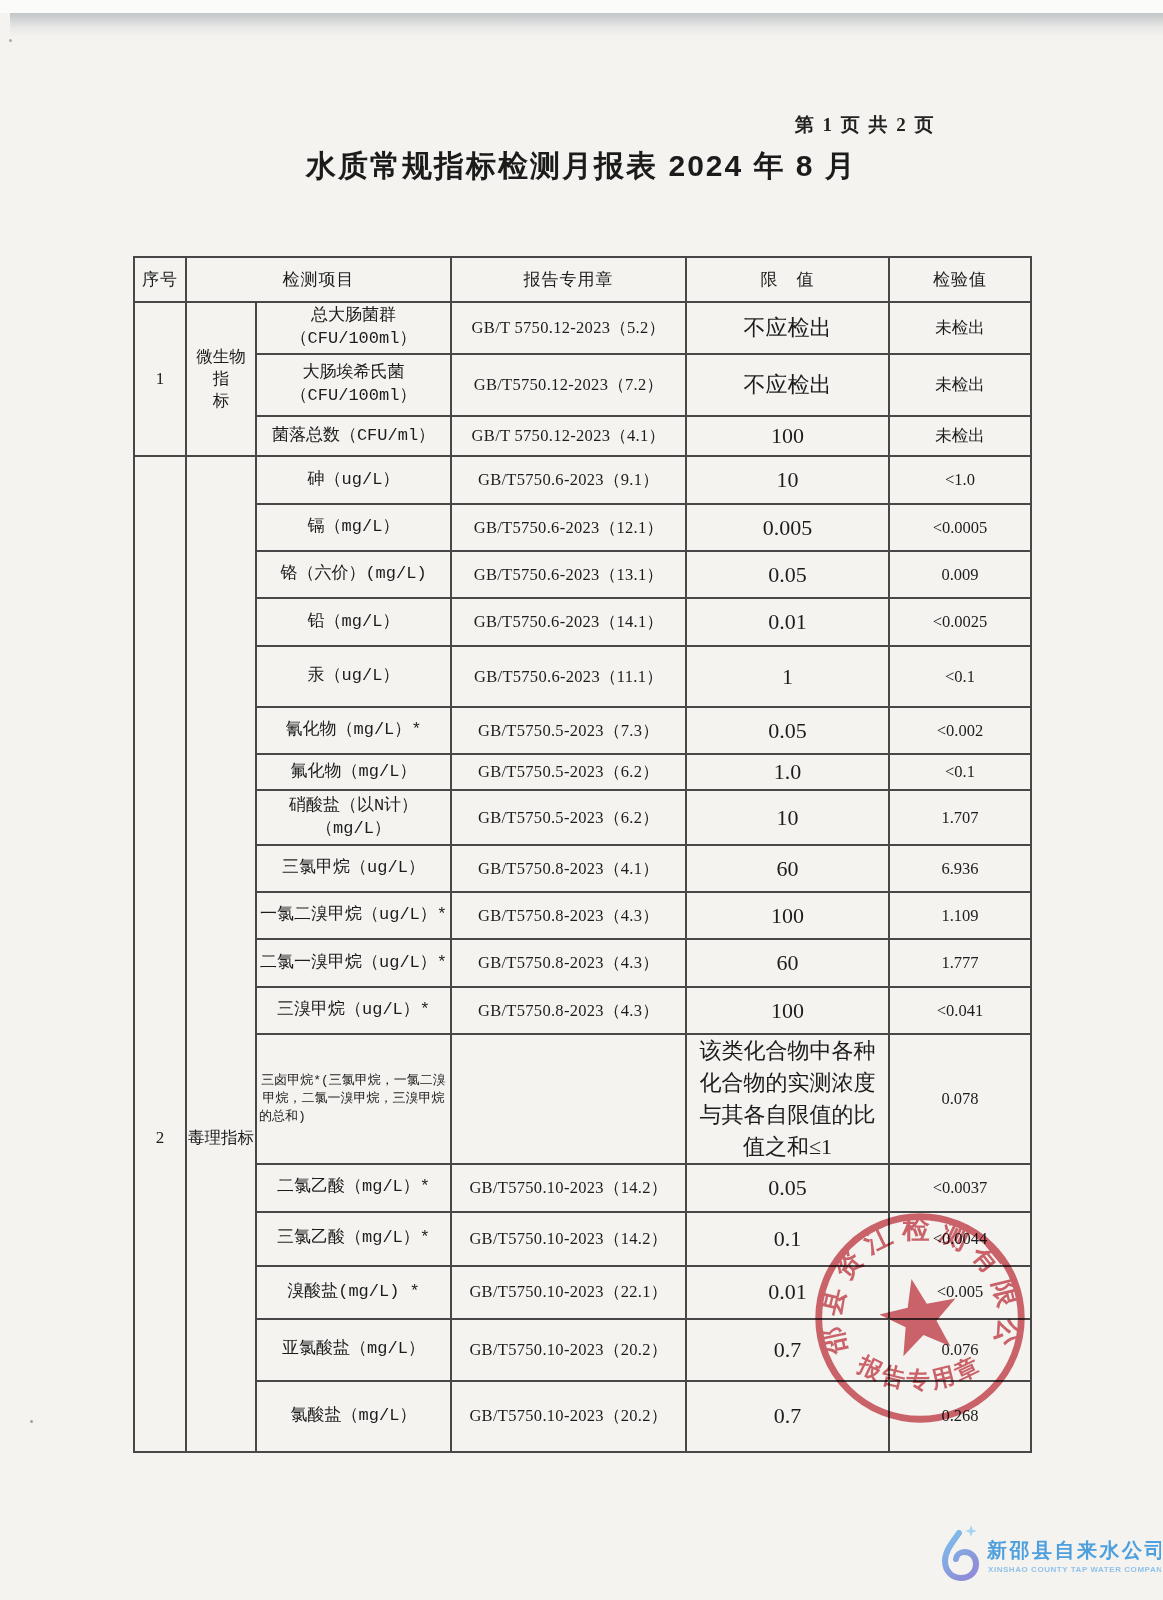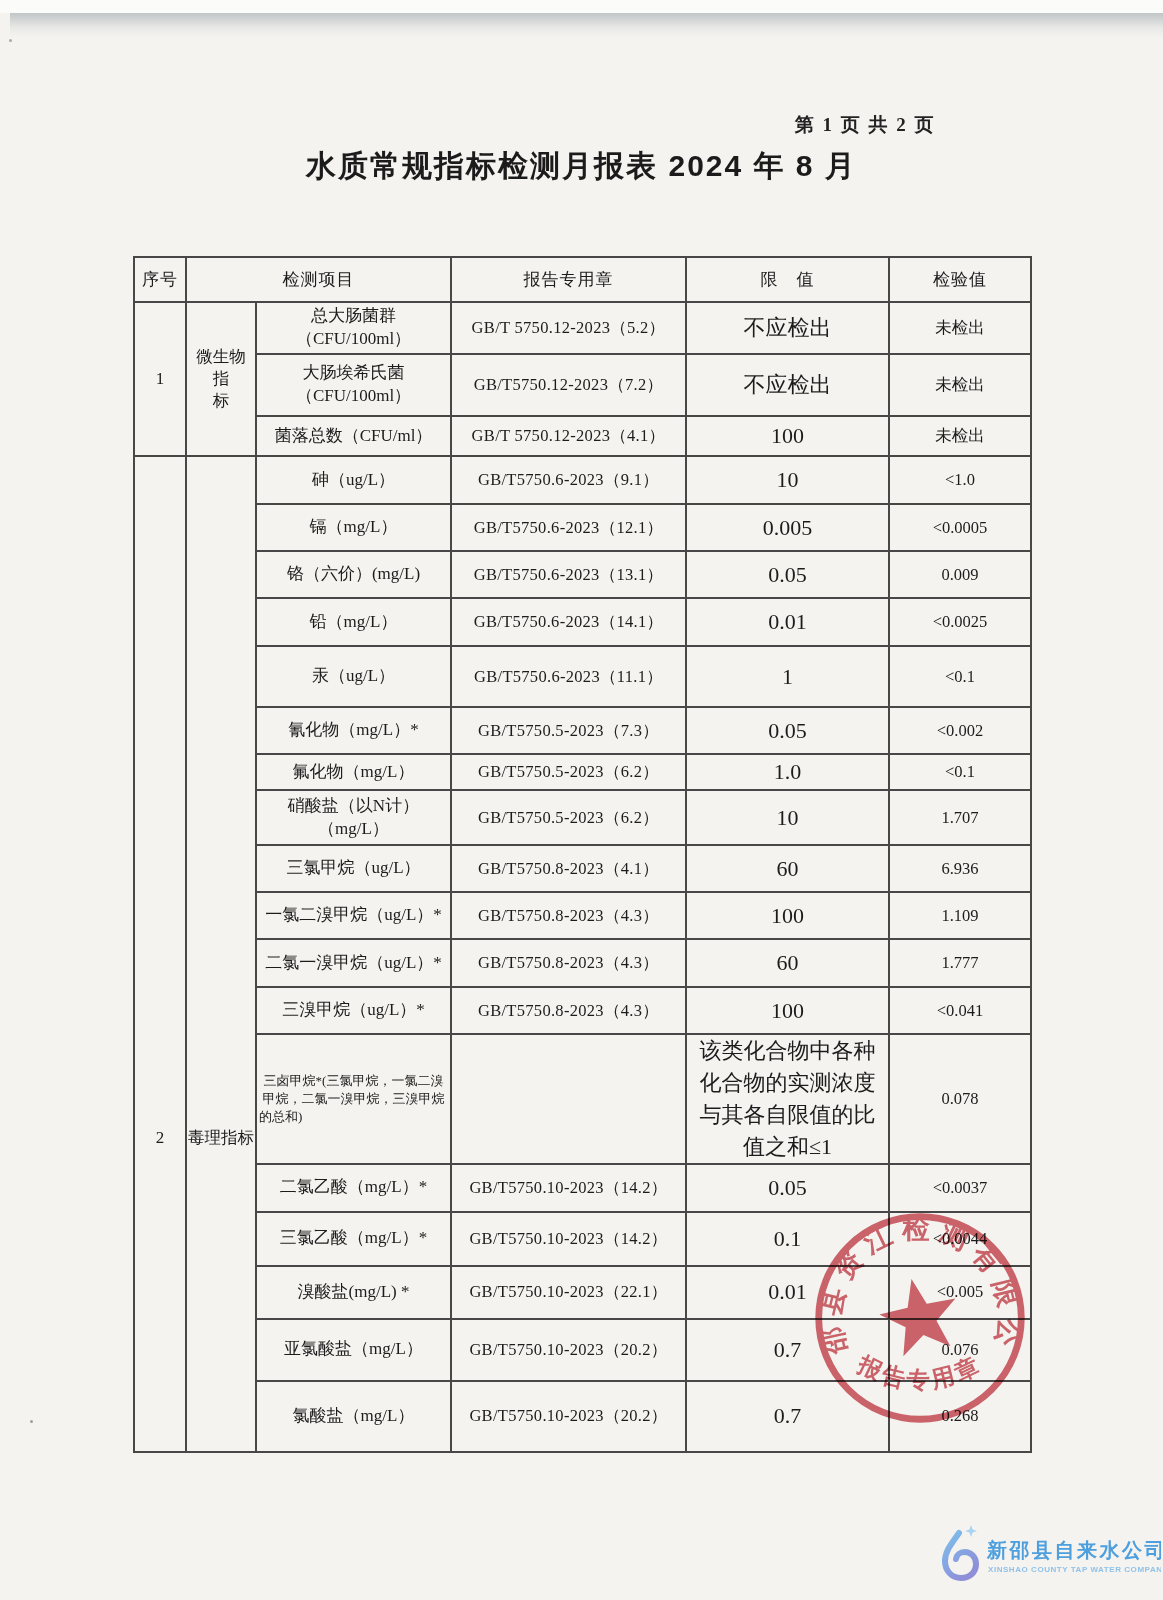--- a/index.html
+++ b/index.html
@@ -34,21 +34,21 @@
   table.report td,table.report th{
     border:2px solid #474747;padding:0 2px;text-align:center;vertical-align:middle;
     font-weight:normal;overflow:hidden;
   }
   thead th{
     font-family:"Liberation Sans","DejaVu Sans",sans-serif;
     font-size:17px;font-weight:600;letter-spacing:1px;
   }
   .c-no{font-size:17px;}
   .c-group{font-size:16.5px;line-height:1.35;white-space:pre-line;padding:0 1px;}
-  .c-item{font-size:17px;line-height:1.35;white-space:pre-line;}
+  .c-item{font-size:17px;line-height:1.35;white-space:pre-line;font-family:Liberation Mono, monospace;}
   .c-method{font-size:16.5px;letter-spacing:.3px;}
   .c-limit{font-size:22px;line-height:1.45;}
   .c-value{font-size:16.5px;}
   .v-bold{font-weight:700;}
   .left-just{text-align:justify;text-align-last:left;padding:3px 6px;font-size:13px;}
   .rel{position:relative;}
   .low-label{position:absolute;left:0;right:0;top:68.5%;transform:translateY(-50%);
     text-align:center;white-space:nowrap;}
 
   

